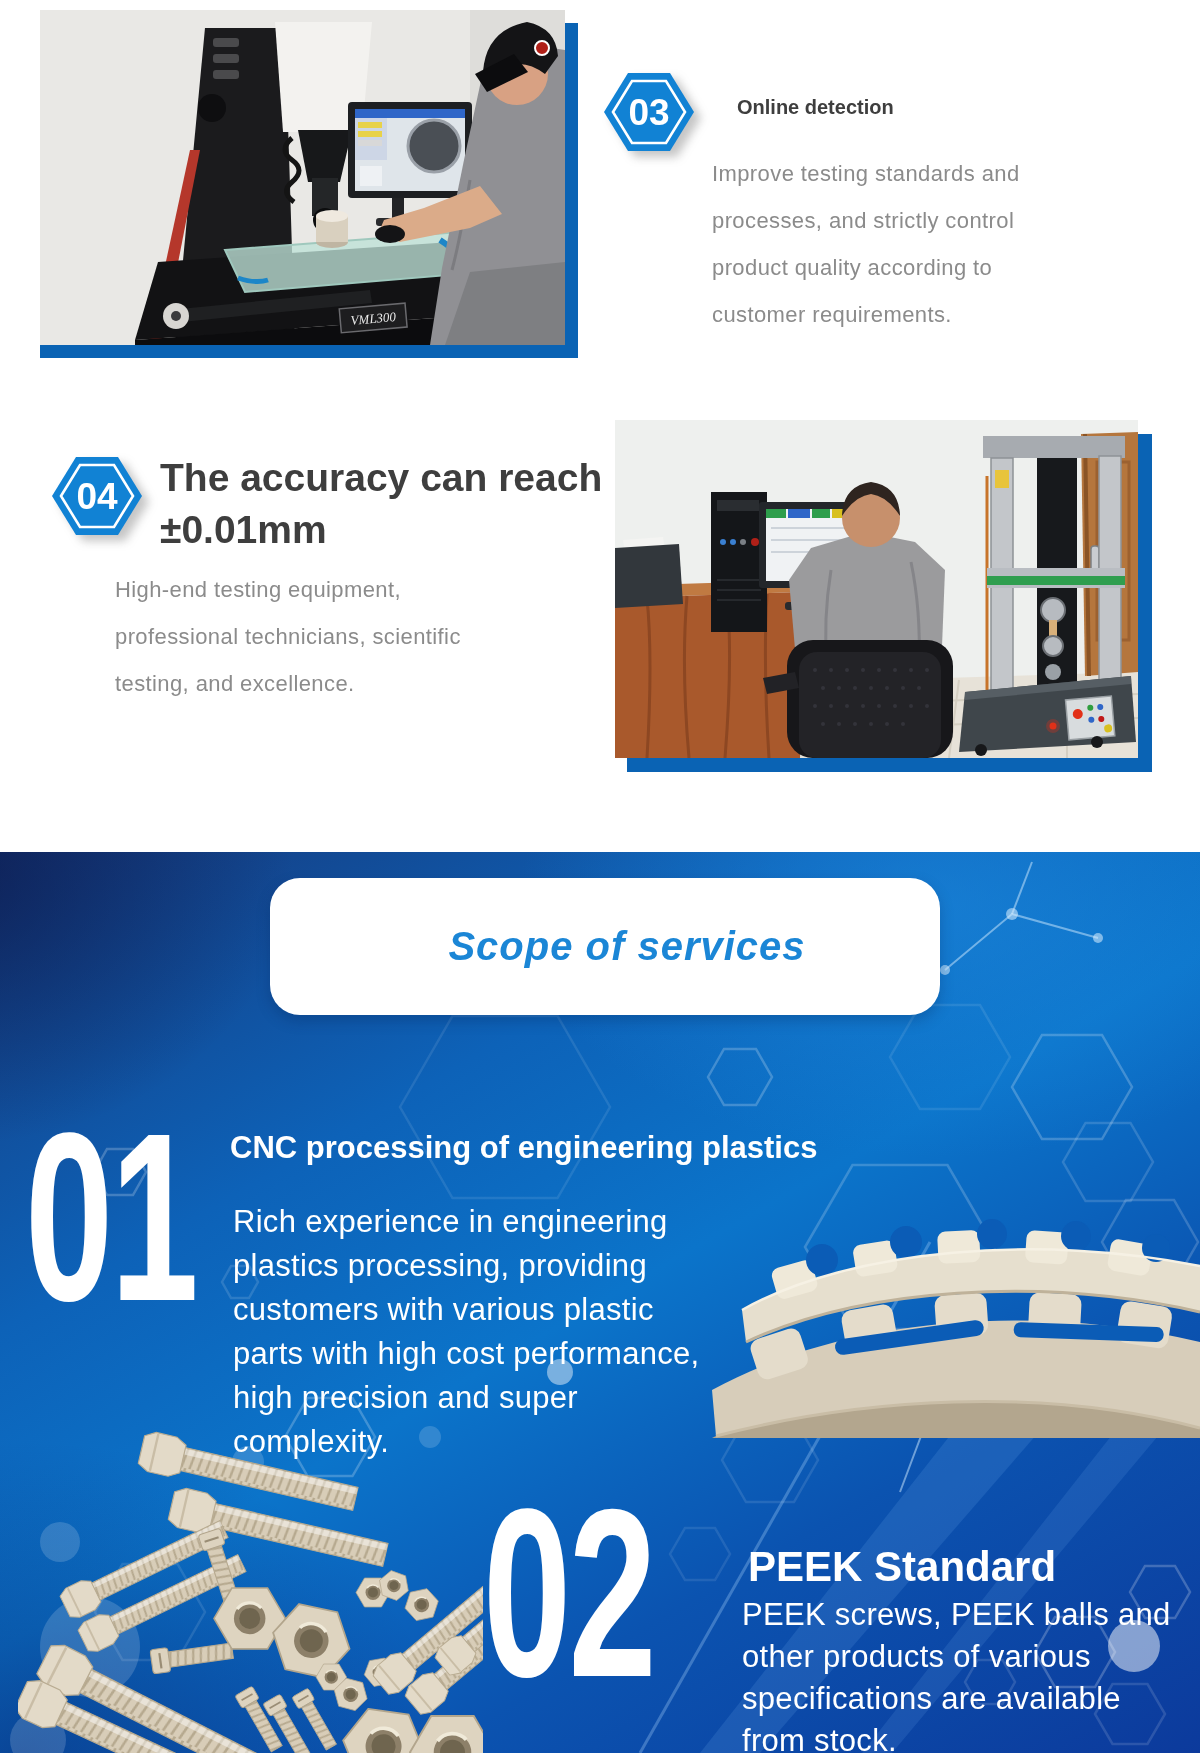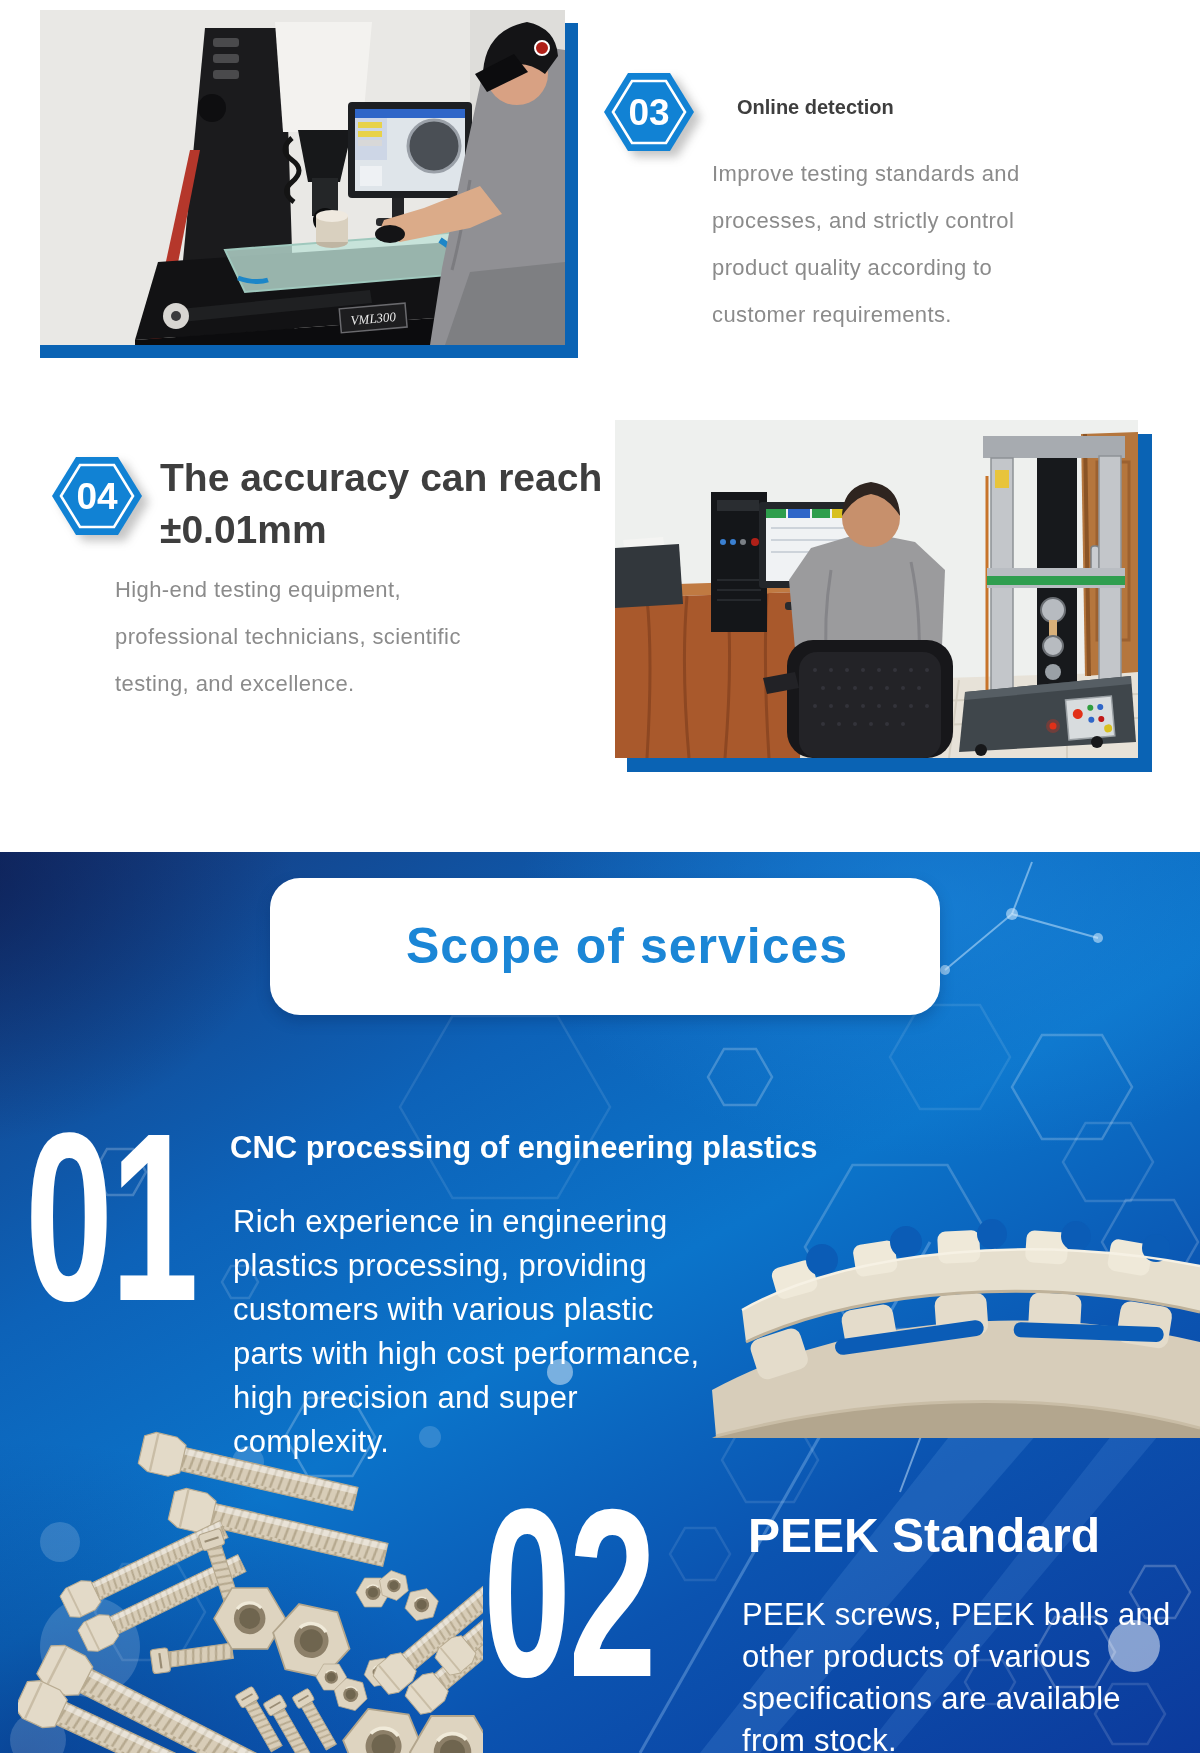--- a/index.html
+++ b/index.html
@@ -35,31 +35,31 @@
   #services{position:absolute;left:0;top:852px;width:1200px;height:901px;overflow:hidden;
     background:
       radial-gradient(ellipse 700px 420px at 78% 6%, rgba(30,140,225,0.55), rgba(0,0,0,0) 60%),
       radial-gradient(ellipse 620px 500px at -4% 2%, rgba(9,18,64,0.6), rgba(0,0,0,0) 55%),
       radial-gradient(ellipse 700px 520px at 2% 100%, rgba(7,25,100,0.45), rgba(0,0,0,0) 60%),
       linear-gradient(150deg,#16397c 0%,#0d62b8 30%,#0b74ca 50%,#0b53b0 72%,#0c3a9c 100%);}
   #deco{position:absolute;left:0;top:0;width:1200px;height:901px;}
 
   #banner{position:absolute;left:270px;top:26px;width:670px;height:137px;background:#ffffff;
           border-radius:30px;text-align:center;box-shadow:0 6px 14px rgba(0,30,80,0.25);}
-  #banner span{display:inline-block;line-height:137px;font-size:50px;
+  #banner span{display:inline-block;line-height:137px;font-size:40px;font-style:italic;
                font-weight:600;color:#1b86d6;letter-spacing:1px;margin-left:44px;}
 
   .bignum{position:absolute;height:180px;color:#ffffff;font-weight:bold;font-size:240px;
           line-height:180px;transform:scaleX(0.66);transform-origin:left top;letter-spacing:-4px;}
   #num01{left:25px;top:275px;}
   #num02{left:483px;top:651px;}
 
   .stitle{position:absolute;margin:0;color:#ffffff;font-weight:bold;}
   #title01{left:230px;top:278px;font-size:31px;}
-  #title02{left:748px;top:656px;font-size:48px;}
+  #title02{left:748px;top:691px;font-size:42px;}
   .sbody{position:absolute;margin:0;color:#ffffff;font-size:31px;letter-spacing:0.3px;
          white-space:pre-line;}
   #body01{left:233px;top:348px;line-height:44px;}
   #body02{left:742px;top:742px;line-height:42px;}
 
   .art{position:absolute;}
   .art svg{display:block;width:100%;height:100%;}
   #part-img{left:712px;top:338px;width:488px;height:248px;}
   #screws-img{left:18px;top:572px;width:465px;height:329px;}
 </style>

